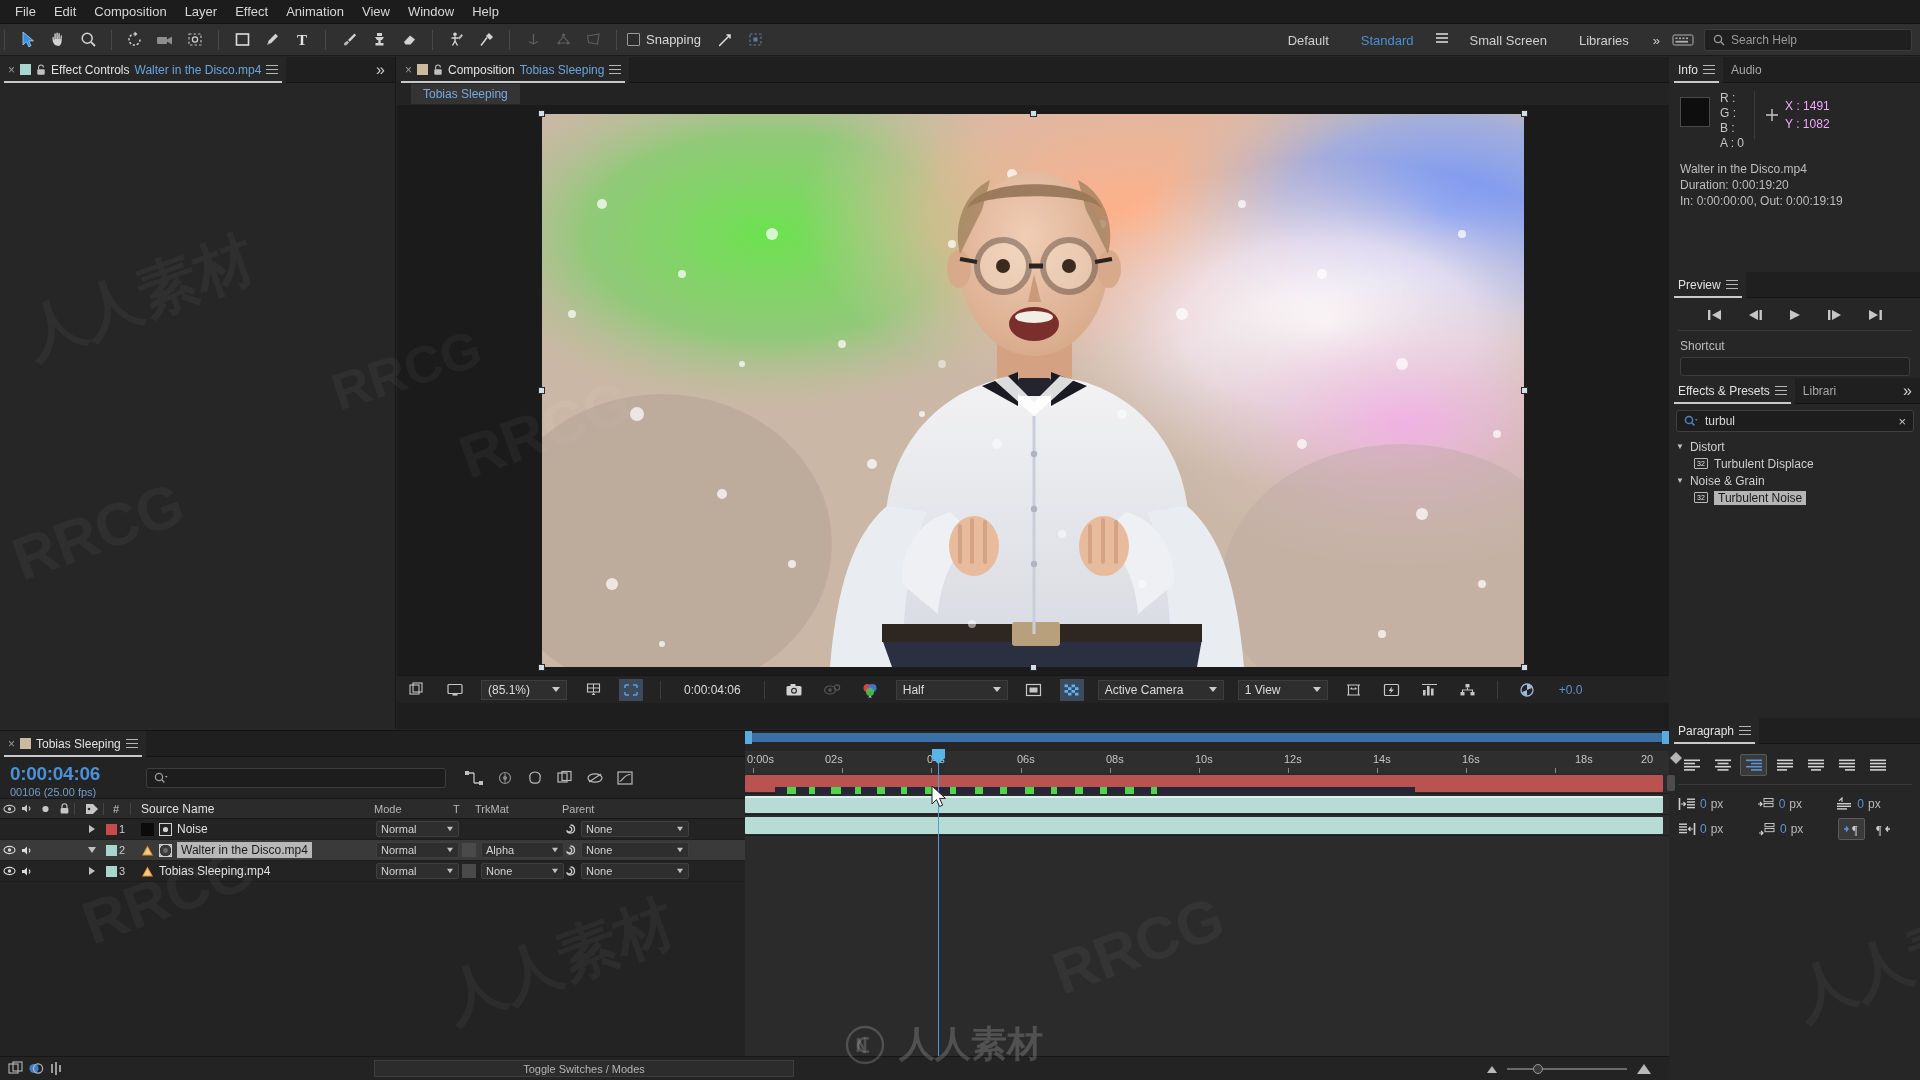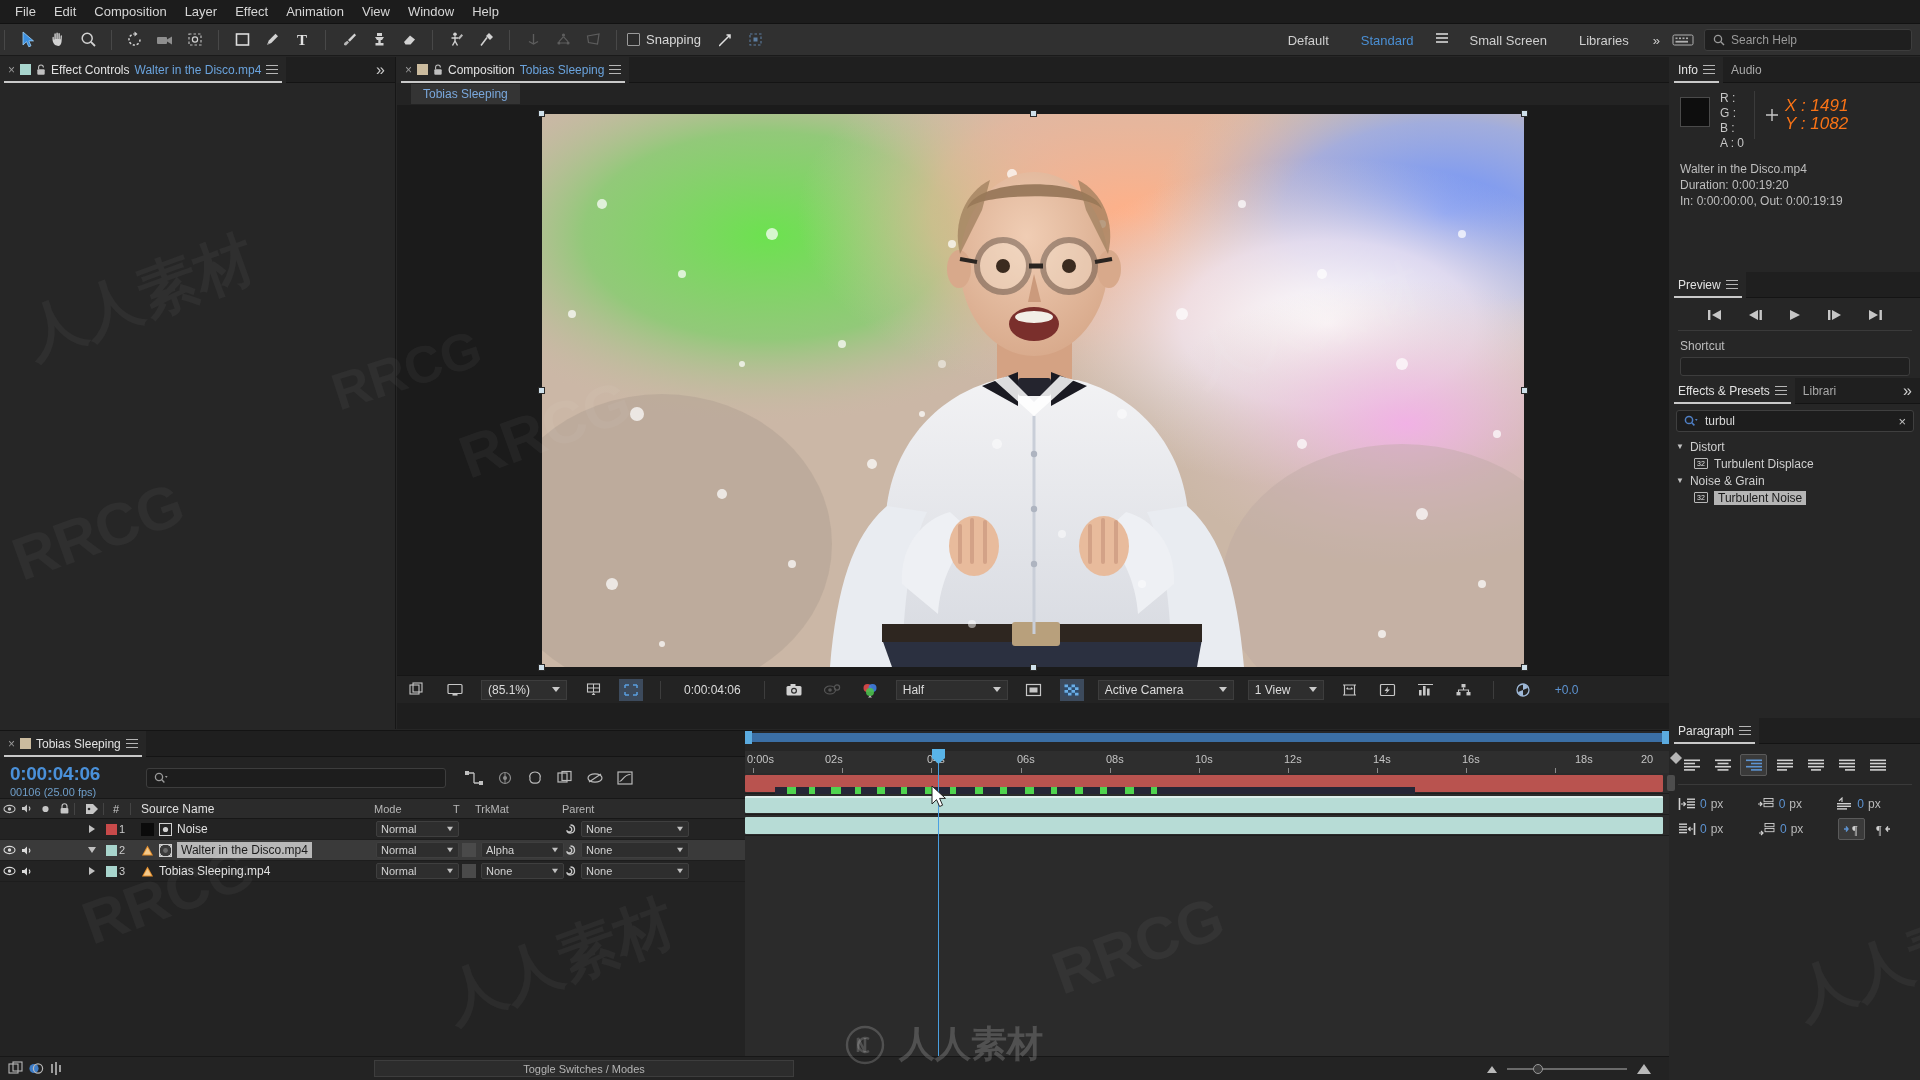--- a/index.html
+++ b/index.html
@@ -85,21 +85,21 @@
   .cb-sep { width: 1px; height: 18px; background: #3d3d3d; margin: 0 3px; }
   .caret { width: 0; height: 0; border-left: 4px solid transparent; border-right: 4px solid transparent;
            border-top: 5px solid #c9c9c9; margin-left: 8px; }
 
   
   #infoPanel { left: 1670px; top: 57px; width: 250px; height: 215px; }
   .rp-body { padding: 8px 10px; font-size: 12px; color: #c6c6c6; }
   .info-grid { display: flex; align-items: flex-start; gap: 10px; }
   .info-swatch { width: 30px; height: 30px; background: #0e0e0e; border: 1px solid #4a4a4a; margin-top: 6px; }
   .rgba { font-size: 12px; line-height: 15px; color: #c6c6c6; }
-  .xy { font-size: 17px; line-height: 18px; color: #f97316; font-style: italic; }
+  .xy { font-size: 12px; line-height: 18px; color: #f0abfc; }
   .vsep { width: 1px; height: 48px; background: #3b3b3b; }
   .info-meta { font-size: 12px; line-height: 16px; color: #bdbdbd; padding-top: 10px; }
 
   #previewPanel { left: 1670px; top: 272px; width: 250px; height: 106px; }
   .prev-ctrls { display: flex; align-items: center; justify-content: center; gap: 22px; padding: 10px 0 6px; }
   .prev-shortcut { font-size: 12px; color: #bcbcbc; padding: 6px 10px 0; }
   .prev-field { margin: 4px 10px; height: 19px; background: #202020; border: 1px solid #3d3d3d;
                 border-radius: 3px; }
 
   #effectsPanel { left: 1670px; top: 378px; width: 250px; height: 340px; }
@@ -655,25 +655,25 @@
               <rect x="8.5" y="1.5" width="3.5" height="2.75"></rect>
               <rect x="5" y="4.25" width="3.5" height="2.75"></rect>
               <rect x="12" y="4.25" width="3.5" height="2.75"></rect>
               <rect x="1.5" y="7" width="3.5" height="2.75"></rect>
               <rect x="8.5" y="7" width="3.5" height="2.75"></rect>
               <rect x="5" y="9.75" width="3.5" height="2.75"></rect>
               <rect x="12" y="9.75" width="3.5" height="2.75"></rect>
             </g>
           </svg>
       </div>
-      <div class="cb-select" style="width:136px">
+      <div class="cb-select" style="width:126px">
         <span>Active Camera</span>
         <span class="caret"></span>
       </div>
-      <div class="cb-select" style="width:76px">
+      <div class="cb-select" style="width:90px">
         <span>1 View</span>
         <span class="caret"></span>
       </div>
       <div class="cb-btn">
         <svg width="17" height="14" viewBox="0 0 17 14">
             <path d="M2 2 L15 2 M3.5 2 L3.5 12 M13.5 2 L13.5 12 M2 12 L15 12" stroke="#c6c6c6" stroke-width="1.2" fill="none"></path>
             <path d="M5.5 6 L11.5 6 M5.5 6 L7 4.6 M11.5 6 L10 4.6" stroke="#c6c6c6" stroke-width="1.1" fill="none"></path>
           </svg>
       </div>
       <div class="cb-btn">

